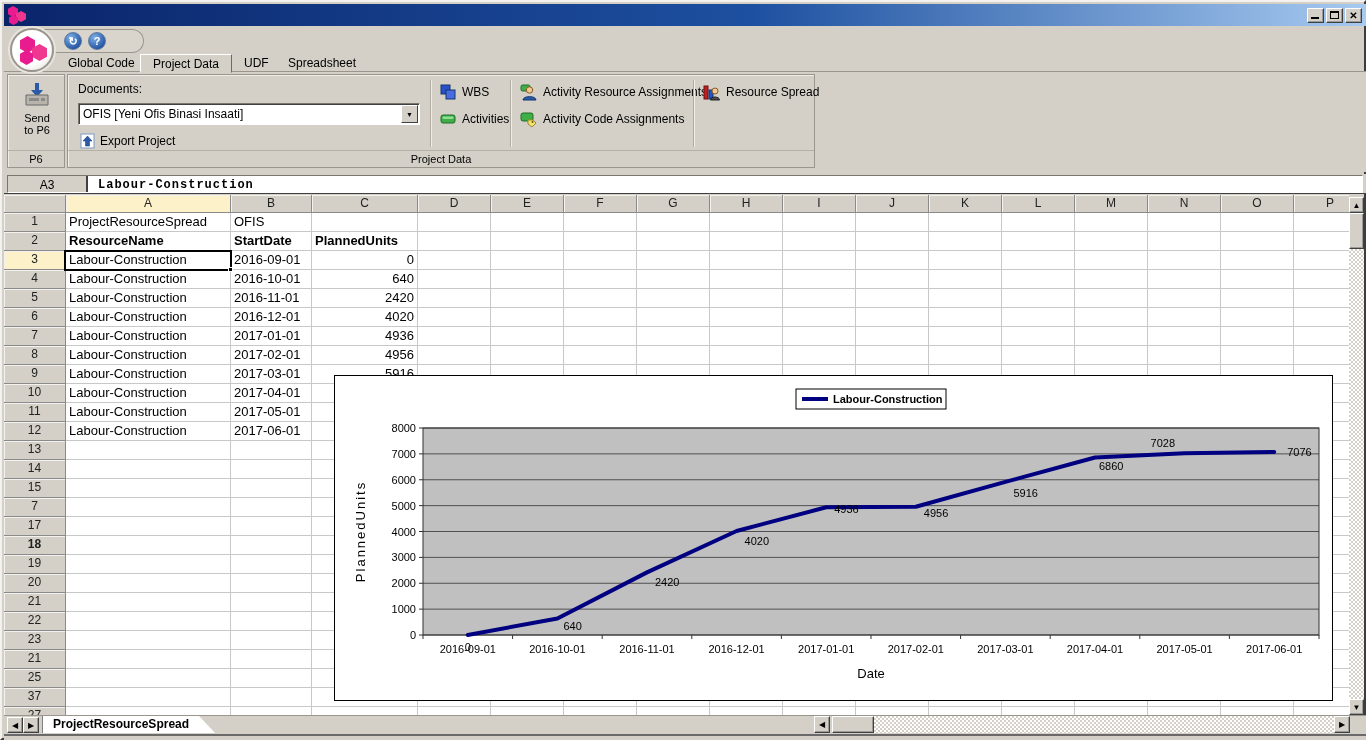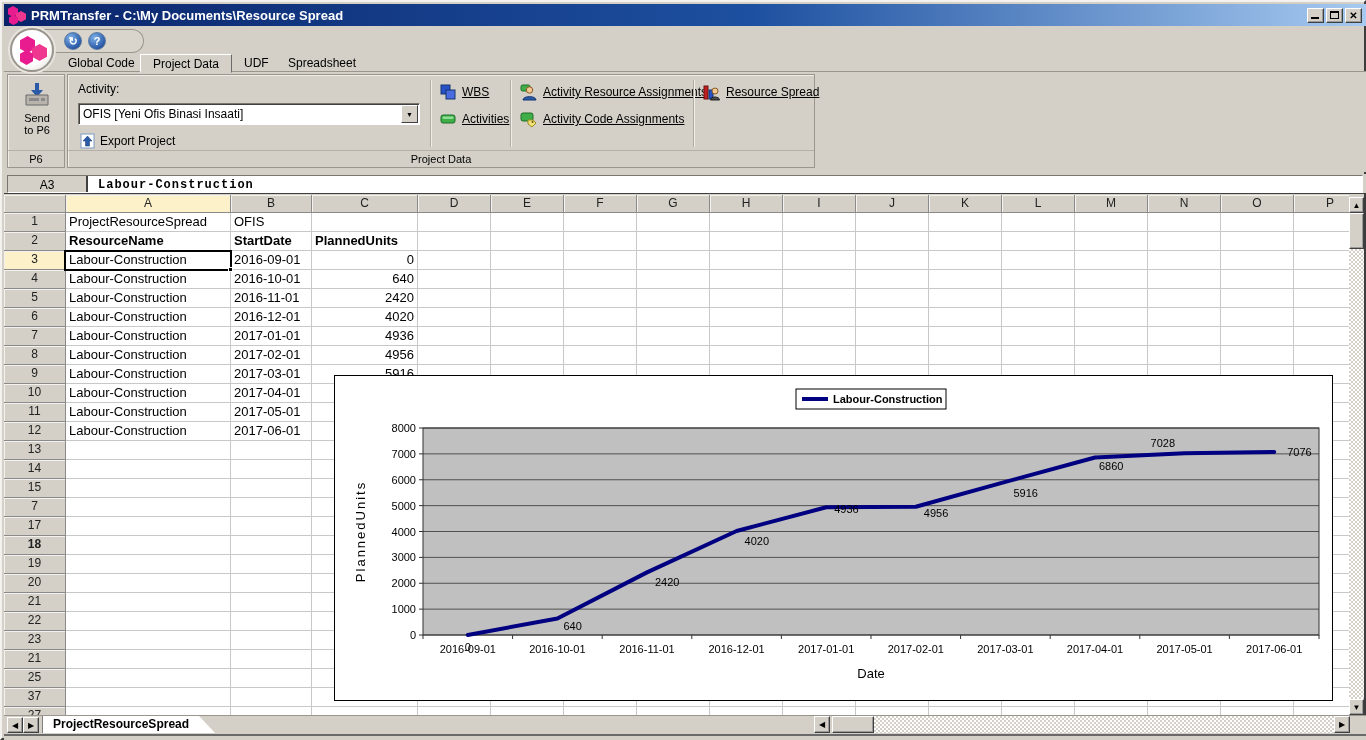--- a/index.html
+++ b/index.html
@@ -65,21 +65,21 @@
     box-shadow:inset 1px 1px 0 #404040; font-size:12px; display:flex; align-items:center; }
   #project-combo .val { flex:1; padding-left:4px; white-space:nowrap; overflow:hidden; }
   .combo-btn { width:17px; height:18px; margin:1px; background:#d4d0c8; border:1px solid;
     border-color:#fff #404040 #404040 #fff; font-size:7px; display:flex;
     align-items:center; justify-content:center; }
   #export-btn { position:absolute; left:12px; top:56px; height:20px; display:flex;
     align-items:center; gap:5px; font-size:12px; }
   .vsep { position:absolute; top:5px; bottom:20px; width:2px;
     border-left:1px solid #b0aca4; border-right:1px solid #f0ede7; }
   .rib-btn { position:absolute; display:flex; align-items:center; gap:6px; font-size:12px;
-    height:18px; white-space:nowrap;text-decoration:underline; }
+    height:18px; white-space:nowrap; }
   .rib-btn svg { flex:0 0 auto; }
   #grp-rs-sep { left:625px; }
 
   
   #formula-bar { position:absolute; left:2px; top:172px; width:1362px; height:20px;
     background:#d4d0c8; border-bottom:1px solid #404040; }
   #fb-inner { position:absolute; left:3px; top:1px; right:3px; height:18px; background:#fff;
     border:1px solid; border-color:#7a766e #fff #fff #7a766e; display:flex; }
   #cellref { width:80px; height:100%; background:#d4d0c8; border-right:2px solid #404040;
     text-align:center; font-size:12px; padding-top:2px; }
@@ -141,21 +141,20 @@
 <body>
 
 <div id="window">
 
   <div id="titlebar">
     <div class="hexwrap">
       <div class="hex"></div>
         <div class="hex"></div>
         <div class="hex"></div>
     </div>
-    <span>PRMTransfer - C:\My Documents\Resource Spread</span>
     <div id="wincontrols">
       <div class="winbtn">
           <span class="glyph-min"></span>
         </div>
       <div class="winbtn">
           <span class="glyph-max"></span>
         </div>
       <div class="winbtn">✕</div>
     </div>
   </div>
@@ -192,21 +191,21 @@
           <rect x="7" y="17" width="10" height="3" fill="#8a8a8a"></rect>
           <rect x="19" y="17" width="4" height="3" fill="#8a8a8a"></rect>
         </svg>
         <div>Send</div>
         <div>to P6</div>
       </div>
       <div class="group-caption">P6</div>
     </div>
 
     <div class="group" id="grp-pd">
-      <div id="projects-label">Activity:</div>
+      <div id="projects-label">Documents:</div>
       <div id="project-combo">
         <span class="val">OFIS [Yeni Ofis Binasi Insaati]</span>
         <span class="combo-btn">▼</span>
       </div>
       <div id="export-btn">
         <svg width="15" height="16" viewBox="0 0 15 16">
           <rect x="1" y="1" width="13" height="14" fill="#fff" stroke="#7a9ac0"></rect>
           <path d="M7.5 3 L12 8 H9.5 V13 H5.5 V8 H3 Z" fill="#2a5aa8" stroke="#13366e" stroke-width="0.5"></path>
         </svg>
         <span>Export Project</span>

